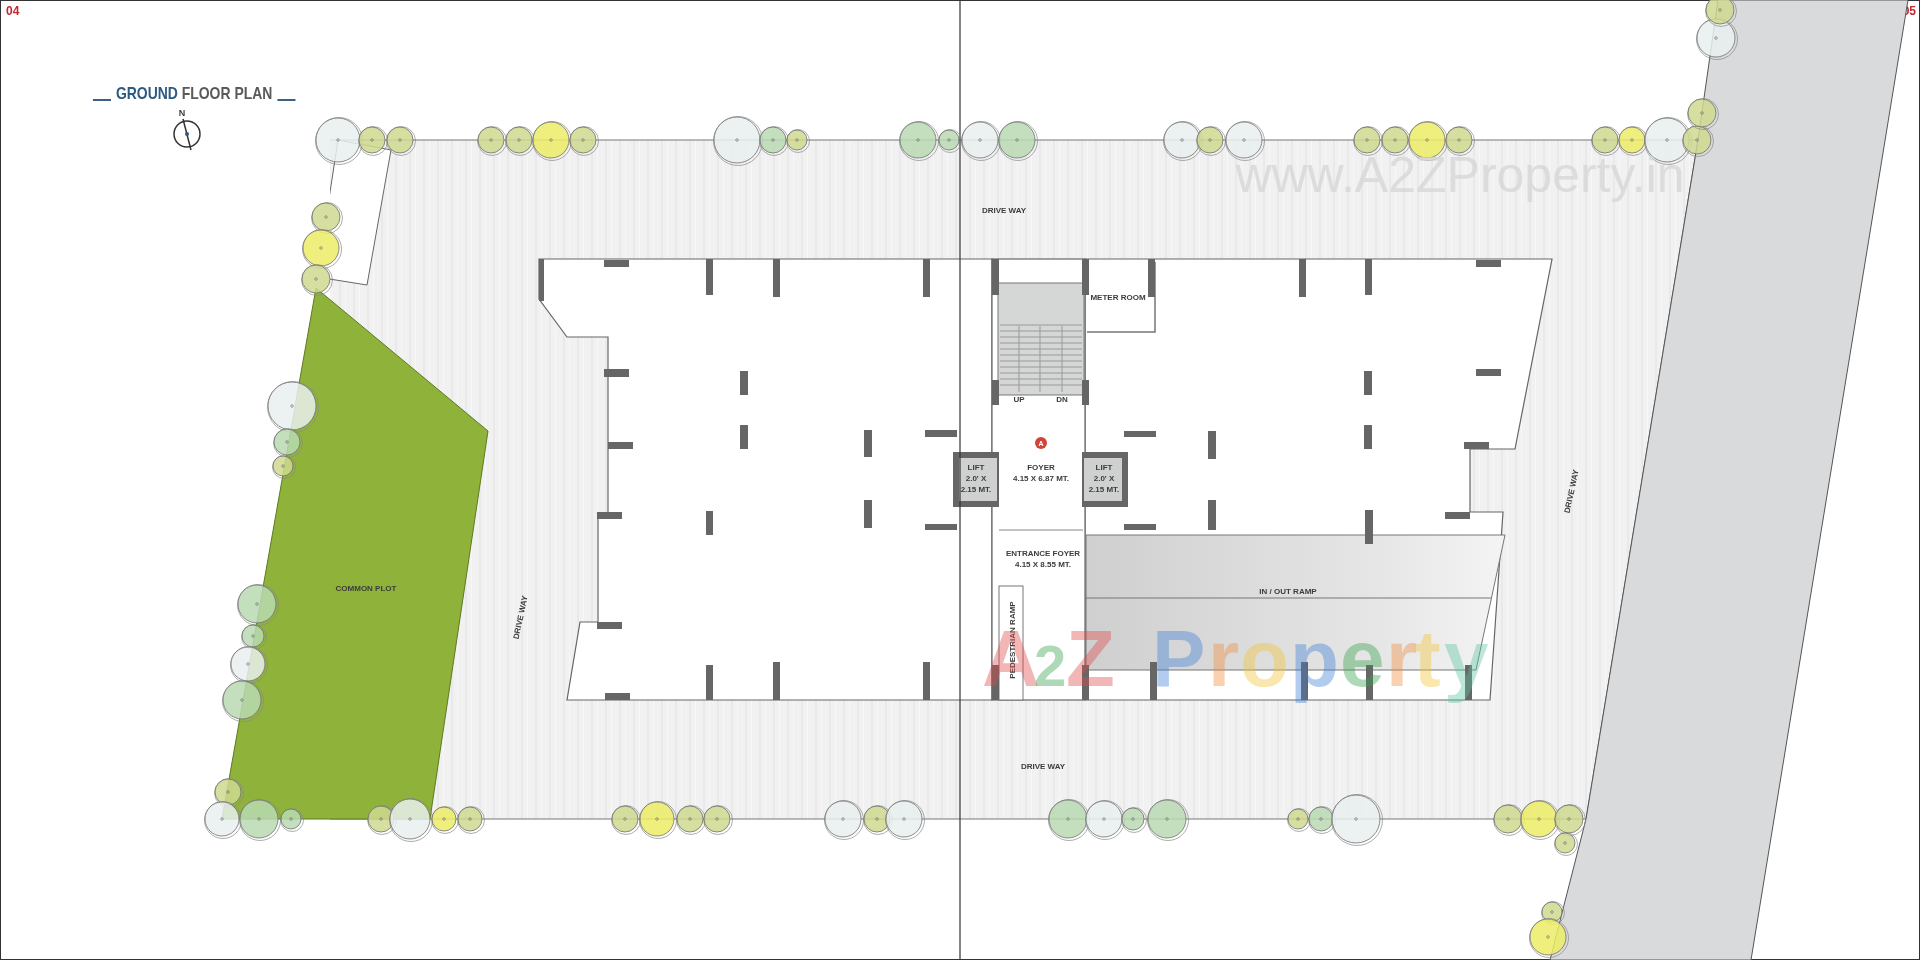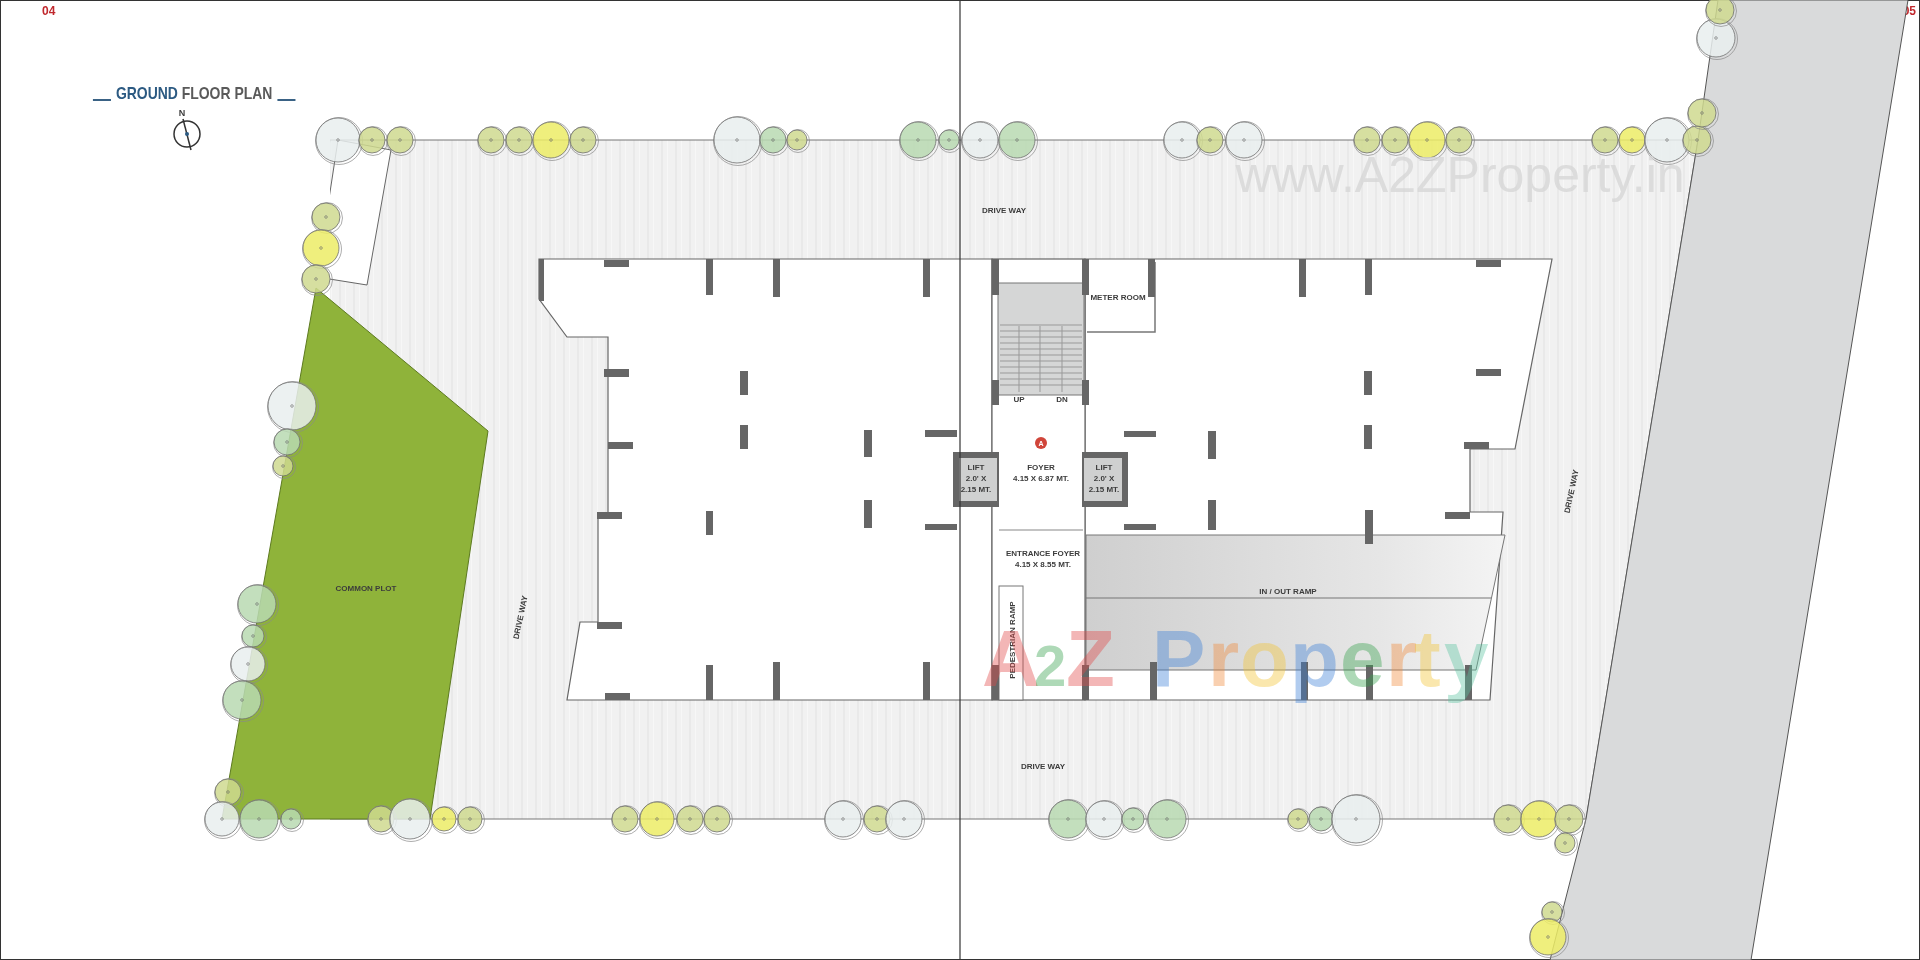--- a/index.html
+++ b/index.html
@@ -1,21 +1,21 @@
 <!DOCTYPE html>
 <html><head>
   <meta charset="utf-8">
   <style>
     html, body { margin: 0; padding: 0; background: #ffffff; }
     body { width: 1920px; height: 960px; overflow: hidden; position: relative;
            font-family: "Liberation Sans", sans-serif; }
     .page-frame { position: absolute; left: 0; top: 0; width: 1918px; height: 958px;
                   border: 1px solid #333; }
     .page-num { position: absolute; top: 4px; font-family: "Liberation Sans", sans-serif;
-                font-weight: bold; font-size: 12px; color: #c0282d; margin-left: 36px; }
+                font-weight: bold; font-size: 12px; color: #c0282d; }
     .page-num.left { left: 6px; }
     .page-num.right { right: 4px; }
     .title { position: absolute; left: 88px; top: 84px; font-family: "Liberation Sans Narrow", "Liberation Sans", sans-serif;
              font-weight: bold; font-size: 17px; letter-spacing: 0px; transform: scaleX(0.82); transform-origin: left center; white-space: nowrap; }
     .title .bar { display: inline-block; width: 22px; height: 2px; background: #3a6285; vertical-align: middle; margin: 0 6px; position: relative; top: 5px; }
     .title .blue { color: #2c5a82; }
     .title .grey { color: #5a5a5a; }
     svg#plan { position: absolute; left: 0; top: 0; }
     .lbl { font-family: "Liberation Sans", sans-serif; font-weight: bold; fill: #3c3c3c; }
   </style>

